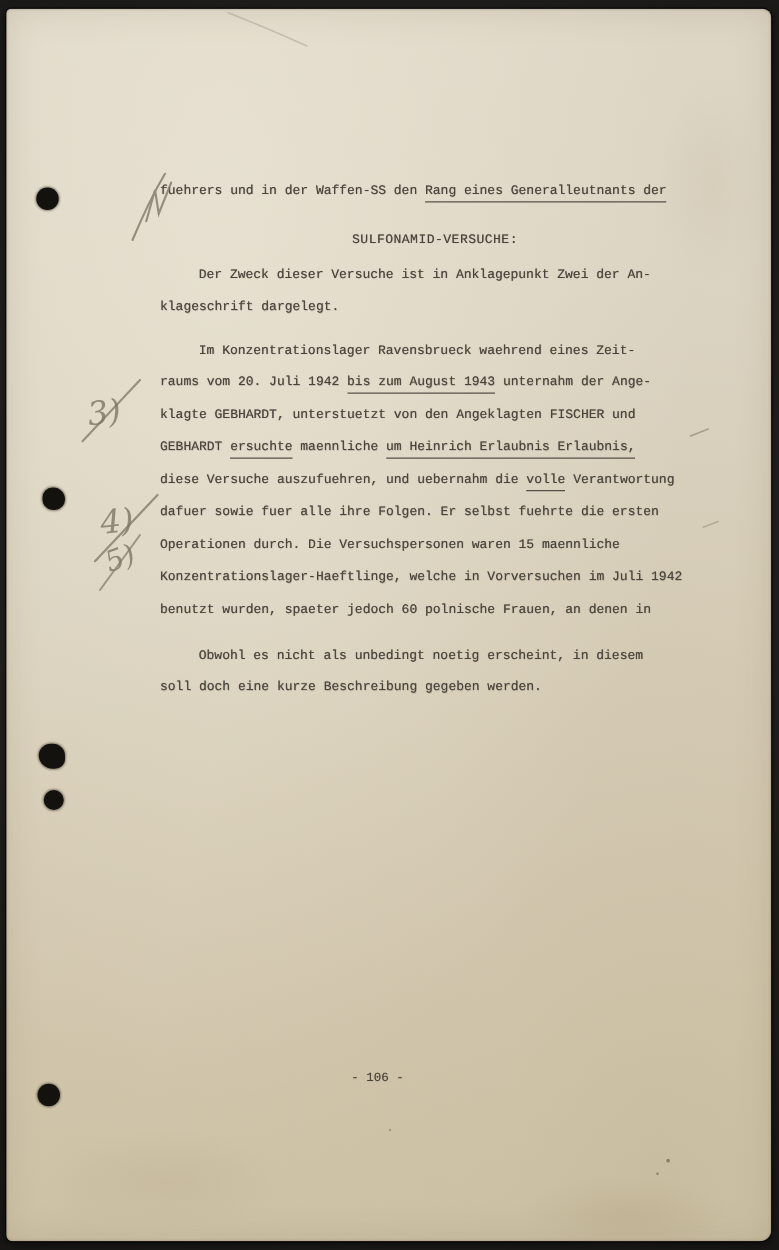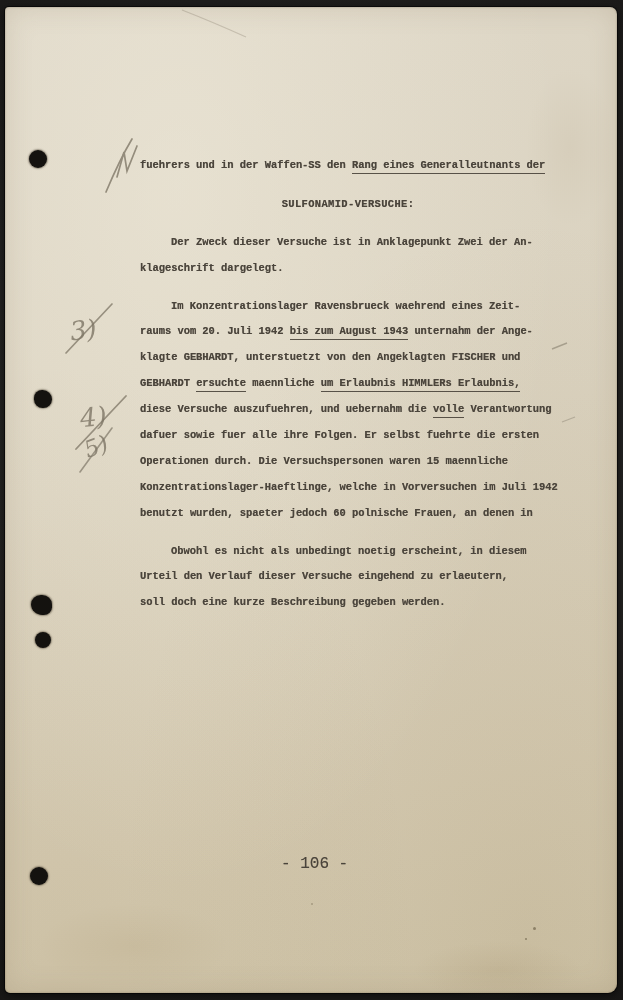--- a/index.html
+++ b/index.html
@@ -28,29 +28,29 @@
   .hole.h3{left:26px;top:588px;width:21px;height:20px;border-radius:50% 50% 42% 58%;}
   .hole.h4{left:30px;top:625px;width:16px;height:16px;}
   .hole.h5{left:25px;top:860px;width:18px;height:18px;}
   .textblock{
     position:absolute;left:128px;top:141px;width:440px;
     font-size:10.4px;color:#4a443b;
     text-shadow:0 0 0.6px rgba(74,68,59,0.55), 0.4px 0.4px 0 rgba(74,68,59,0.18);
   }
   .line{line-height:25.9px;height:25.9px;white-space:pre;}
   .line.ind{padding-left:31px;}
-  .para{margin:12px;font-weight:bold;}
+  .para{margin:0;}
   [data-para="section-heading"]{margin-top:13px;letter-spacing:0.4px;text-align:center;}
   [data-para="para-purpose"]{margin-top:2px;}
   [data-para="para-experiments"]{margin-top:9px;}
   [data-para="para-closing"]{margin-top:11px;}
   .u{border-bottom:1.2px solid rgba(64,58,49,0.85);padding-bottom:1.5px;}
   .pagenum{
     position:absolute;left:281px;top:856px;
-    font-size:16px;color:#4a443b;line-height:16px;white-space:pre;
+    font-size:10px;color:#4a443b;line-height:16px;white-space:pre;
     text-shadow:0 0 0.6px rgba(74,68,59,0.55);
   }
   .overlay{position:absolute;left:0;top:0;width:623px;height:1000px;pointer-events:none;}
   .pencil-text{font-family:"DejaVu Serif",serif;font-style:italic;fill:#7e7666;opacity:0.8;}
   .stain{position:absolute;border-radius:50%;}
   .stain.s1{left:34px;top:896px;width:190px;height:86px;background:radial-gradient(ellipse,rgba(158,135,92,0.12),rgba(158,135,92,0) 70%);}
   .stain.s2{left:408px;top:934px;width:170px;height:58px;background:radial-gradient(ellipse,rgba(150,128,90,0.14),rgba(150,128,90,0) 70%);}
   .stain.s3{left:520px;top:60px;width:90px;height:160px;background:radial-gradient(ellipse,rgba(148,128,92,0.08),rgba(148,128,92,0) 70%);}
   .speck{position:absolute;border-radius:50%;background:rgba(90,78,55,0.55);}
   .speck.p1{left:528px;top:920px;width:3px;height:3px;}
@@ -83,30 +83,29 @@
         <div class="line"><span>SULFONAMID-VERSUCHE:</span></div>
       </div>
       <div class="para" data-para="para-purpose">
         <div class="line ind"><span>Der Zweck dieser Versuche ist in Anklagepunkt Zwei der An-</span></div>
         <div class="line"><span>klageschrift dargelegt.</span></div>
       </div>
       <div class="para" data-para="para-experiments">
         <div class="line ind"><span>Im Konzentrationslager Ravensbrueck waehrend eines Zeit-</span></div>
         <div class="line"><span>raums vom 20. Juli 1942 </span><span class="u">bis zum August 1943</span><span> unternahm der Ange-</span></div>
         <div class="line"><span>klagte GEBHARDT, unterstuetzt von den Angeklagten FISCHER und</span></div>
-        <div class="line"><span>GEBHARDT </span><span class="u">ersuchte</span><span> maennliche </span><span class="u">um Erlaubnis HIMMLERs Erlaubnis,</span></div>
+        <div class="line"><span>GEBHARDT </span><span class="u">ersuchte</span><span> maennliche </span><span class="u">um Heinrich Erlaubnis Erlaubnis,</span></div>
         <div class="line"><span>diese Versuche auszufuehren, und uebernahm die </span><span class="u">volle</span><span> Verantwortung</span></div>
         <div class="line"><span>dafuer sowie fuer alle ihre Folgen. Er selbst fuehrte die ersten</span></div>
         <div class="line"><span>Operationen durch. Die Versuchspersonen waren 15 maennliche</span></div>
         <div class="line"><span>Konzentrationslager-Haeftlinge, welche in Vorversuchen im Juli 1942</span></div>
         <div class="line"><span>benutzt wurden, spaeter jedoch 60 polnische Frauen, an denen in</span></div>
       </div>
       <div class="para" data-para="para-closing">
         <div class="line ind"><span>Obwohl es nicht als unbedingt noetig erscheint, in diesem</span></div>
-        <div class="line"><span>Urteil den Verlauf dieser Versuche eingehend zu erlaeutern,</span></div>
         <div class="line"><span>soll doch eine kurze Beschreibung gegeben werden.</span></div>
       </div>
     </div>
 
   <div class="pagenum">- 106 -</div>
 
   <svg class="overlay" viewBox="0 0 623 1000">
 
     <path d="M182,10 C205,19 226,28 246,37" stroke="rgba(125,115,98,0.30)" stroke-width="1.2" fill="none"></path>
 

